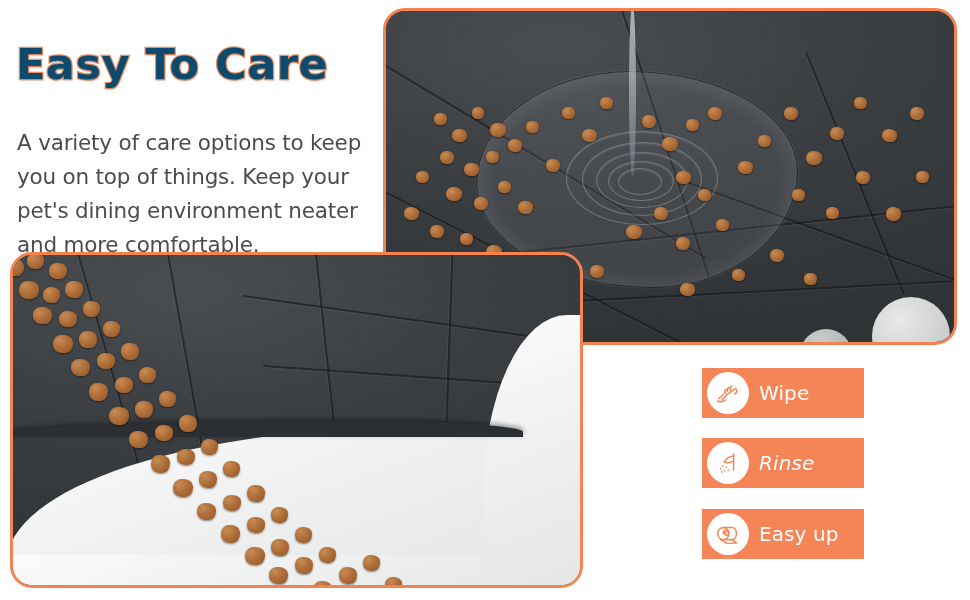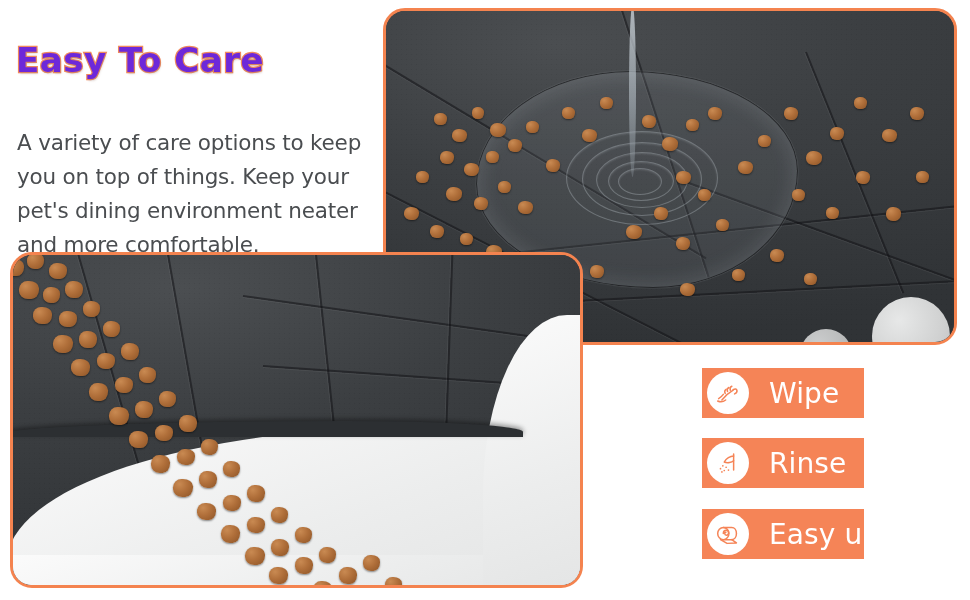--- a/index.html
+++ b/index.html
@@ -18,25 +18,25 @@
     height: 600px;
     background: #ffffff;
     overflow: hidden;
   }
 
   
   .headline {
     position: absolute;
     left: 16px;
     top: 43px;
-    font-size: 34px;
+    font-size: 43px;
     font-weight: 700;
     letter-spacing: 0.5px;
     line-height: 1;
-    color: #6d28d9;
+    color: #0c4a6e;
     -webkit-text-stroke: 2.4px #F0895E;
     paint-order: stroke fill;
     text-shadow: 1px 2px 2px rgba(150,120,105,0.28);
     white-space: nowrap;
     font-family: "DejaVu Sans", sans-serif;
   }
 
   .body-copy {
     position: absolute;
     left: 17px;
@@ -156,39 +156,39 @@
   .badge {
     position: absolute;
     left: 702px;
     width: 162px;
     height: 50px;
     background: #F58457;
     display: flex;
     align-items: center;
   }
   #badge-0 { top: 368px; }
-  #badge-1 { top: 438px; }
+  #badge-1 { top: 438px; font-style: italic; }
   #badge-2 { top: 509px; }
 
   .badge-icon {
     width: 42px;
     height: 42px;
     margin-left: 5px;
     border-radius: 50%;
     background: #ffffff;
     flex: 0 0 auto;
     display: flex;
     align-items: center;
     justify-content: center;
   }
   .badge-icon svg { display: block; }
   .badge-label {
-    margin-left: 20px;
+    margin-left: 10px;
     color: #ffffff;
-    font-size: 28px;
+    font-size: 20px;
     font-family: "DejaVu Sans", sans-serif;
     letter-spacing: 0.1px;
     white-space: nowrap;
   }
 </style>
 </head>
 <body>
 
 <div id="stage">
 

